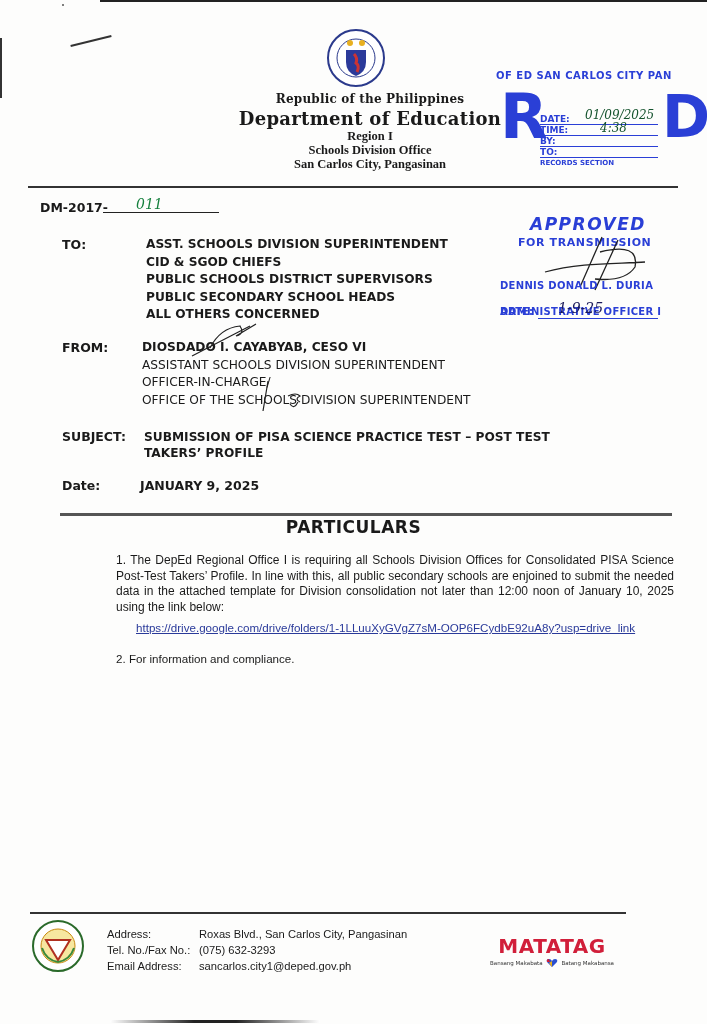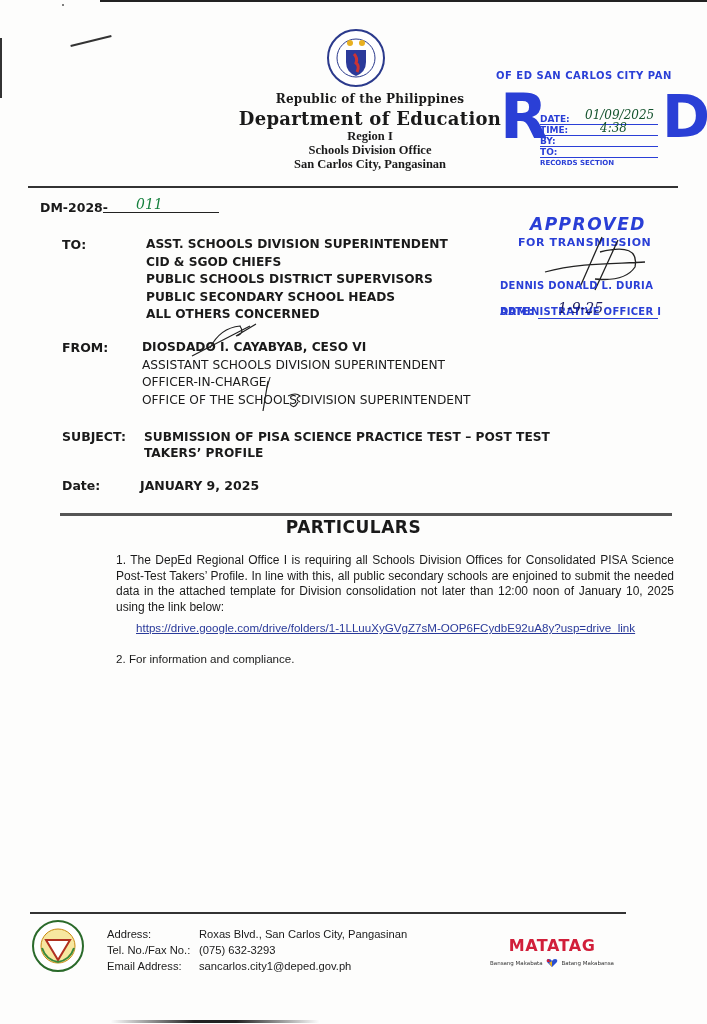--- a/index.html
+++ b/index.html
@@ -63,21 +63,21 @@
   .link { left:136px; top:621px; font-family:"Liberation Sans", sans-serif; font-size:11.6px; color:#2a3a9a; text-decoration:underline; }
   .para2 { left:116px; top:652px; font-family:"Liberation Sans", sans-serif; font-size:11.6px; }
 
   
   .foot-rule { left:30px; top:912px; width:596px; height:2px; background:#333; }
   .foot-logo { left:32px; top:920px; width:52px; height:52px; }
   .foot-grid { left:107px; top:926px; font-family:"Liberation Sans", sans-serif; font-size:11.2px; line-height:16px; }
   .foot-grid .row { display:flex; }
   .foot-grid .k { width:92px; }
   .matatag { left:490px; top:935px; width:124px; text-align:center; }
-  .mt-word { font-family:"DejaVu Sans", sans-serif; font-weight:bold; font-size:16px; color:#d11f3a; letter-spacing:0.5px; line-height:22px; }
+  .mt-word { font-family:"DejaVu Sans", sans-serif; font-weight:bold; font-size:20px; color:#d11f3a; letter-spacing:0.5px; line-height:22px; }
   .mt-tag { display:flex; justify-content:space-between; align-items:center; font-size:5.5px; color:#333; margin-top:1px; }
   .mt-heart { display:inline-block; width:12px; height:9px; }
   .bottom-edge { left:110px; top:1020px; width:210px; height:3px; background:linear-gradient(to right, #fff, #222 40%, #222 60%, #fff); }
 </style>
 </head>
 <body>
 
 <div class="abs scan-edge-top"></div>
 <div class="abs scan-edge-left"></div>
 <div class="abs pen-mark"></div>
@@ -124,21 +124,21 @@
   <svg class="sig-scribble" style="left:50px;top:22px" width="110" height="60">
     <path d="M5 40 C40 30, 80 32, 105 30 M40 55 L62 5 M55 58 L78 8 M60 20 q40 -10 35 15 q-10 15 -40 12" stroke="#222" stroke-width="1.3" fill="none"></path>
   </svg>
   <div class="ap-name">DENNIS DONALD L. DURIA</div>
   <div class="ap-role">ADMINISTRATIVE OFFICER I</div>
   <div class="ap-date">DATE:</div>
   <div class="ap-line"></div>
   <div class="ap-date-val hand">1-9-25</div>
 </div>
 
-<div class="abs dm">DM-2028-</div>
+<div class="abs dm">DM-2017-</div>
 <div class="abs dm-line"></div>
 <div class="abs dm-val hand">011</div>
 
 <div class="abs label to-label">TO:</div>
 <div class="abs to-list">
   <div>ASST. SCHOOLS DIVISION SUPERINTENDENT</div>
   <div>CID &amp; SGOD CHIEFS</div>
   <div>PUBLIC SCHOOLS DISTRICT SUPERVISORS</div>
   <div>PUBLIC  SECONDARY SCHOOL HEADS</div>
   <div>ALL OTHERS CONCERNED</div>

